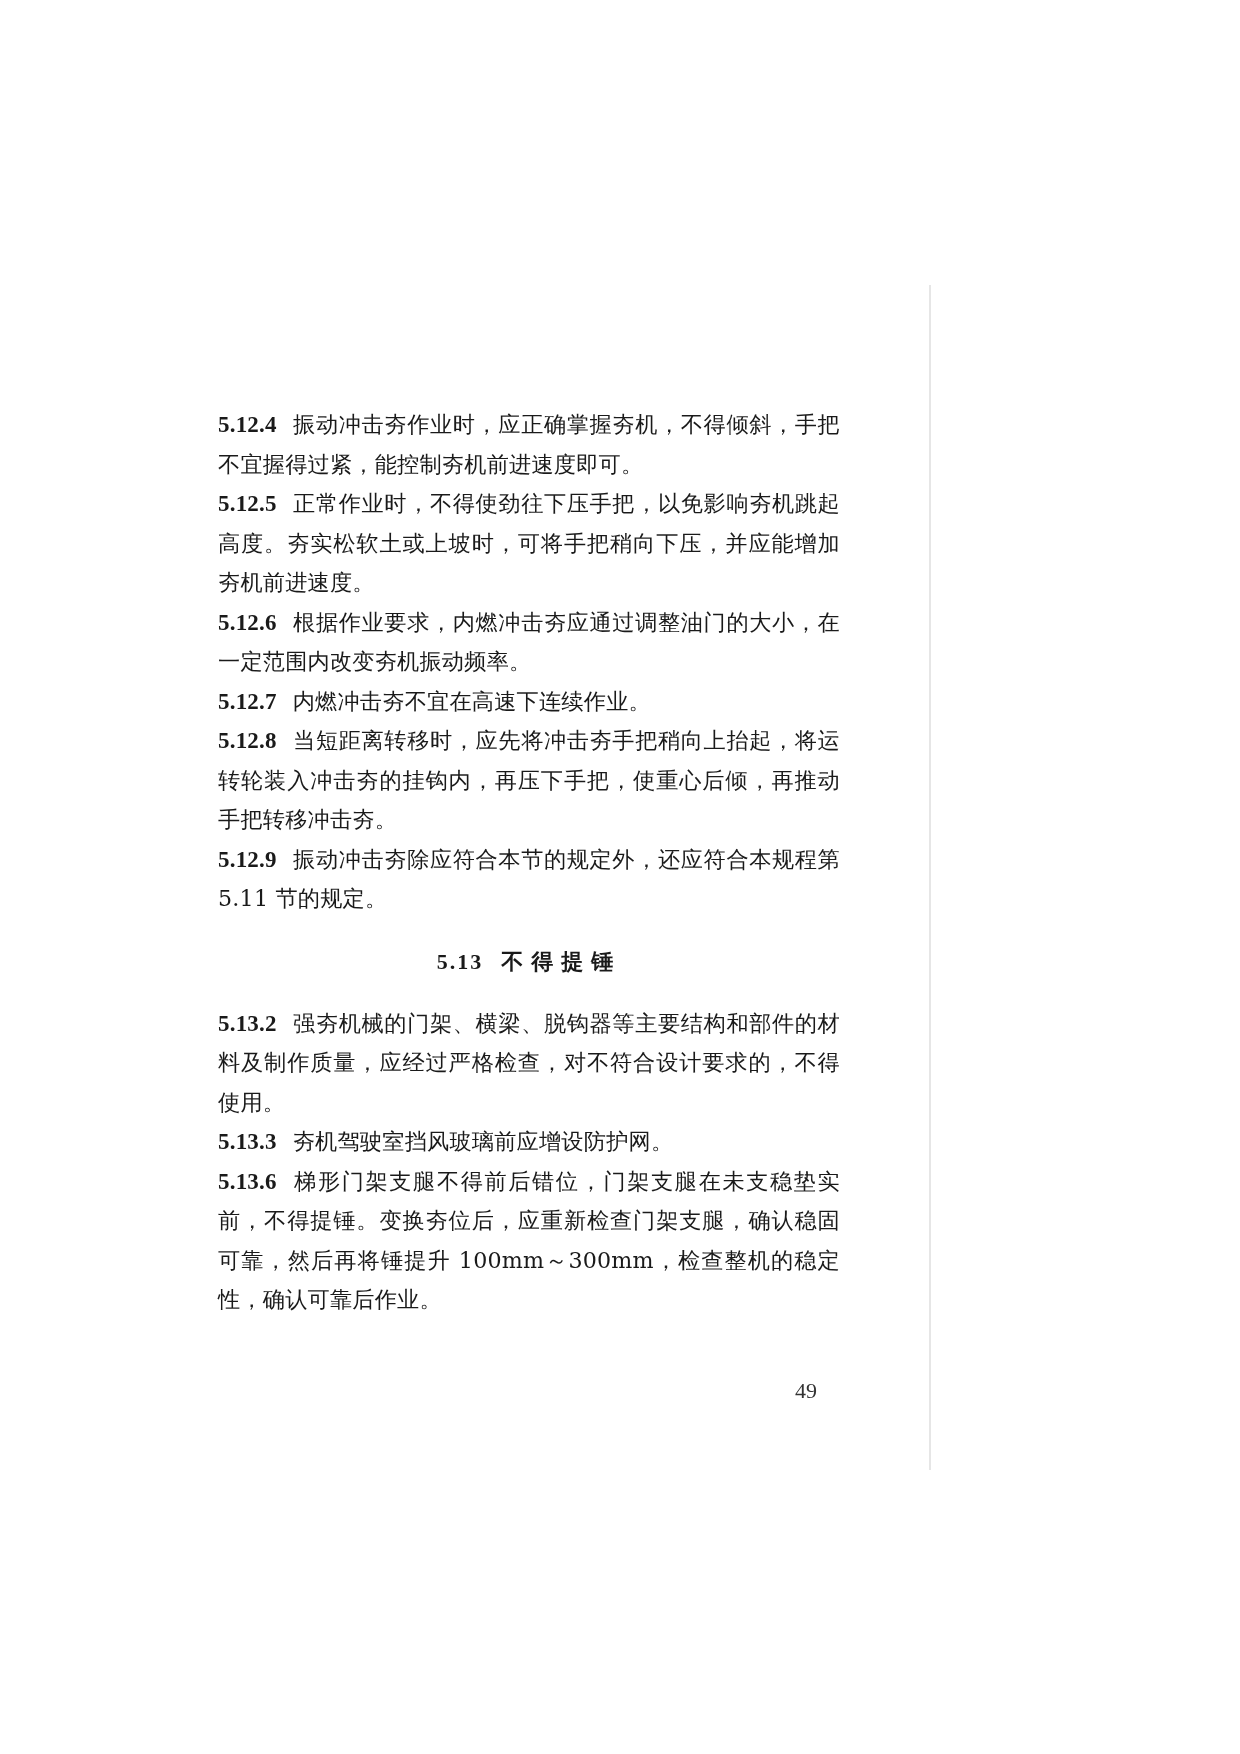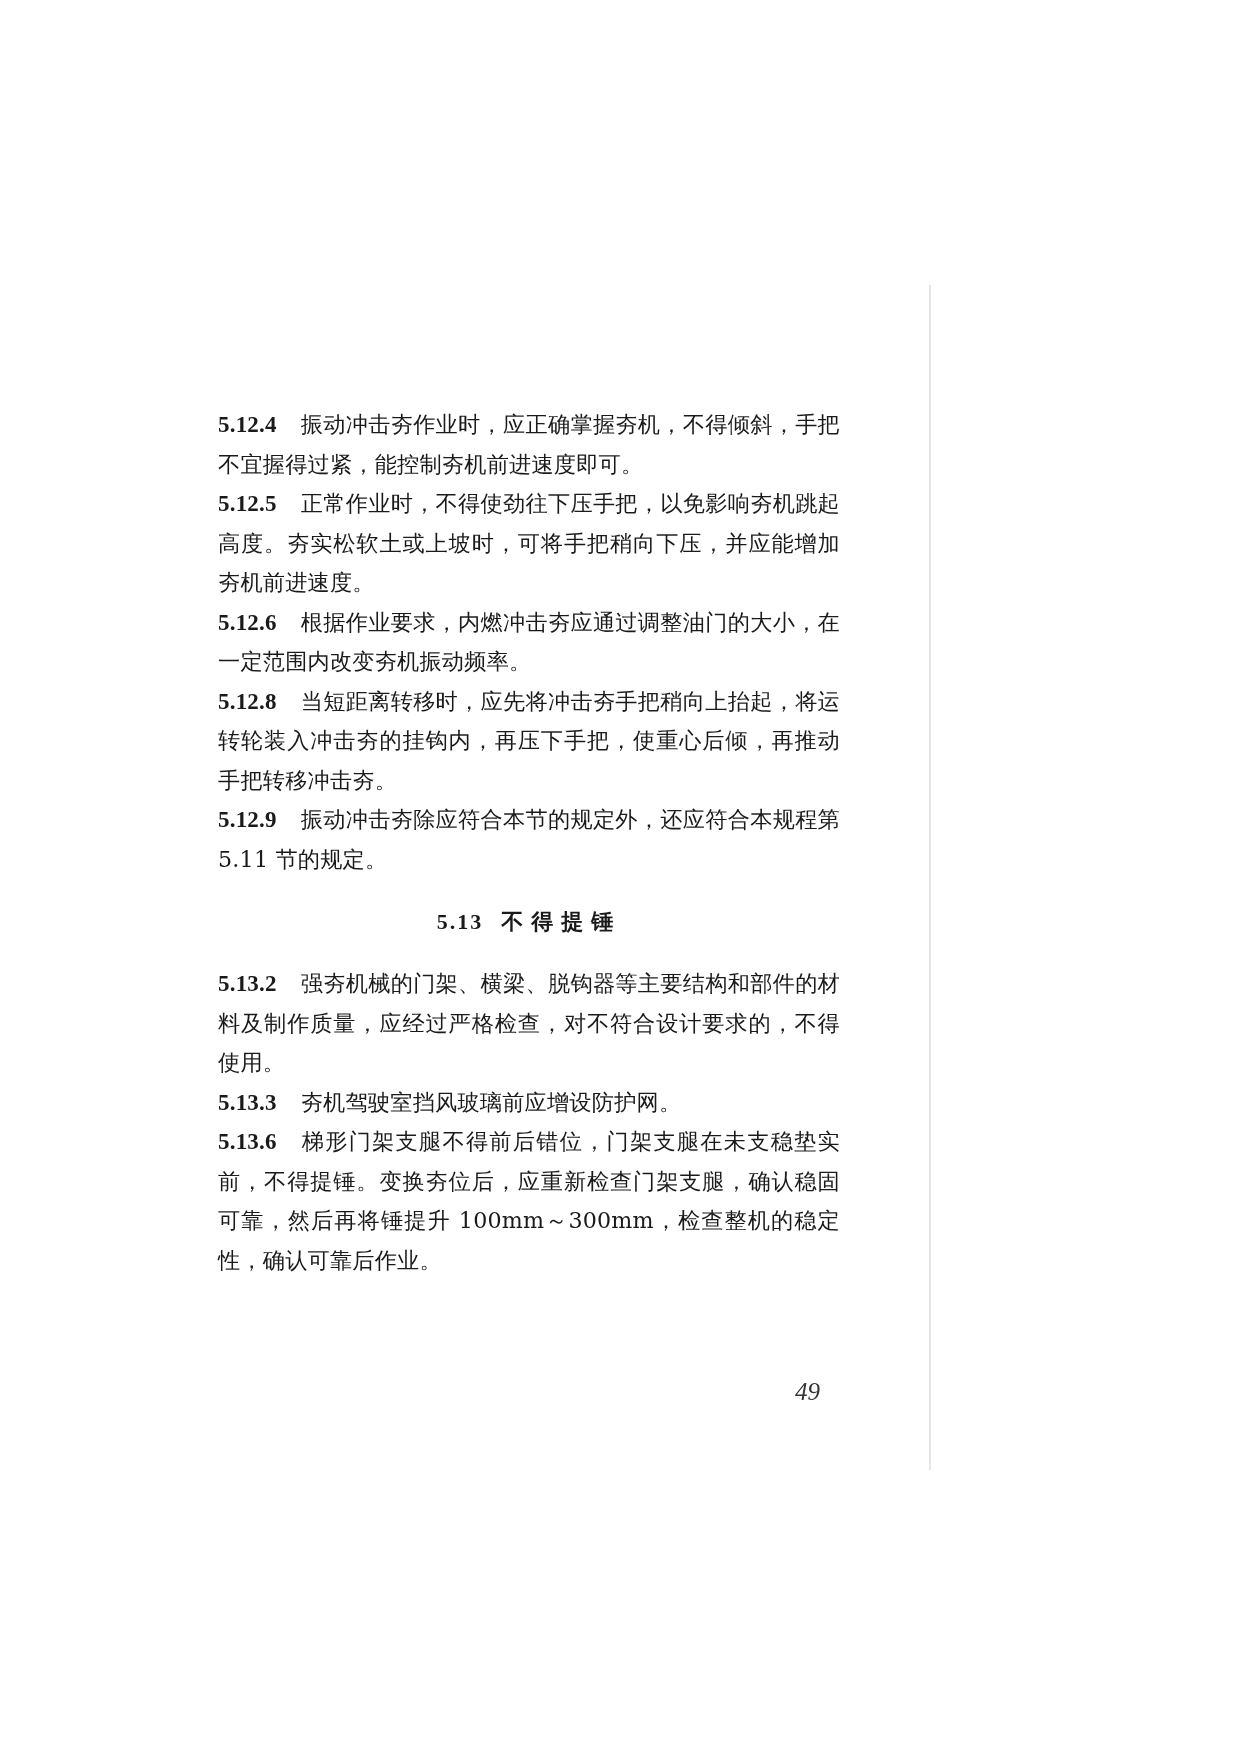--- a/index.html
+++ b/index.html
@@ -15,45 +15,46 @@
   .content {
     position: absolute; left: 218px; top: 405px; width: 622px;
   }
   .para {
     font-size: 22.2px; line-height: 39.5px; margin: 0;
     text-align: justify; text-align-last: left;
     letter-spacing: 0.2px;
   }
   .clause-no {
     font-family: "Liberation Serif", "DejaVu Serif", serif;
-    font-weight: bold; font-size: 23px; margin-right: 24px;
+    font-weight: bold; font-size: 23px; margin-right: 16px;
   }
   .section-title {
     text-align: center; font-size: 22px; font-weight: bold;
     margin: 22px 0 22px 0; line-height: 40px; letter-spacing: 2px;
   }
   .section-title .sec-no {
     font-family: "Liberation Serif", serif; margin-right: 18px; margin-top: 48px;
   }
   .section-title .sec-name { letter-spacing: 8px; }
   .page-number {
     position: absolute; left: 795px; top: 1378px;
     font-family: "Liberation Serif", "DejaVu Serif", serif;
-    font-style: italic; font-size: 25px; color: #333;
+    font-size: 22px; color: #333;
   }
 </style>
 </head>
 <body>
 
 <div class="page-edge"></div>
 
 <div class="content">
   <p class="para"><span class="clause-no">5.12.4</span><span>振动冲击夯作业时，应正确掌握夯机，不得倾斜，手把不宜握得过紧，能控制夯机前进速度即可。</span></p>
   <p class="para"><span class="clause-no">5.12.5</span><span>正常作业时，不得使劲往下压手把，以免影响夯机跳起高度。夯实松软土或上坡时，可将手把稍向下压，并应能增加夯机前进速度。</span></p>
   <p class="para"><span class="clause-no">5.12.6</span><span>根据作业要求，内燃冲击夯应通过调整油门的大小，在一定范围内改变夯机振动频率。</span></p>
+  <p class="para"><span class="clause-no">5.12.7</span><span>内燃冲击夯不宜在高速下连续作业。</span></p>
   <p class="para"><span class="clause-no">5.12.8</span><span>当短距离转移时，应先将冲击夯手把稍向上抬起，将运转轮装入冲击夯的挂钩内，再压下手把，使重心后倾，再推动手把转移冲击夯。</span></p>
   <p class="para"><span class="clause-no">5.12.9</span><span>振动冲击夯除应符合本节的规定外，还应符合本规程第5.11 节的规定。</span></p>
 
   <div class="section-title">
     <span class="sec-no">5.13</span><span class="sec-name">不得提锤</span>
   </div>
 
   <p class="para"><span class="clause-no">5.13.2</span><span>强夯机械的门架、横梁、脱钩器等主要结构和部件的材料及制作质量，应经过严格检查，对不符合设计要求的，不得使用。</span></p>
   <p class="para"><span class="clause-no">5.13.3</span><span>夯机驾驶室挡风玻璃前应增设防护网。</span></p>
   <p class="para"><span class="clause-no">5.13.6</span><span>梯形门架支腿不得前后错位，门架支腿在未支稳垫实前，不得提锤。变换夯位后，应重新检查门架支腿，确认稳固可靠，然后再将锤提升 100mm～300mm，检查整机的稳定性，确认可靠后作业。</span></p>

